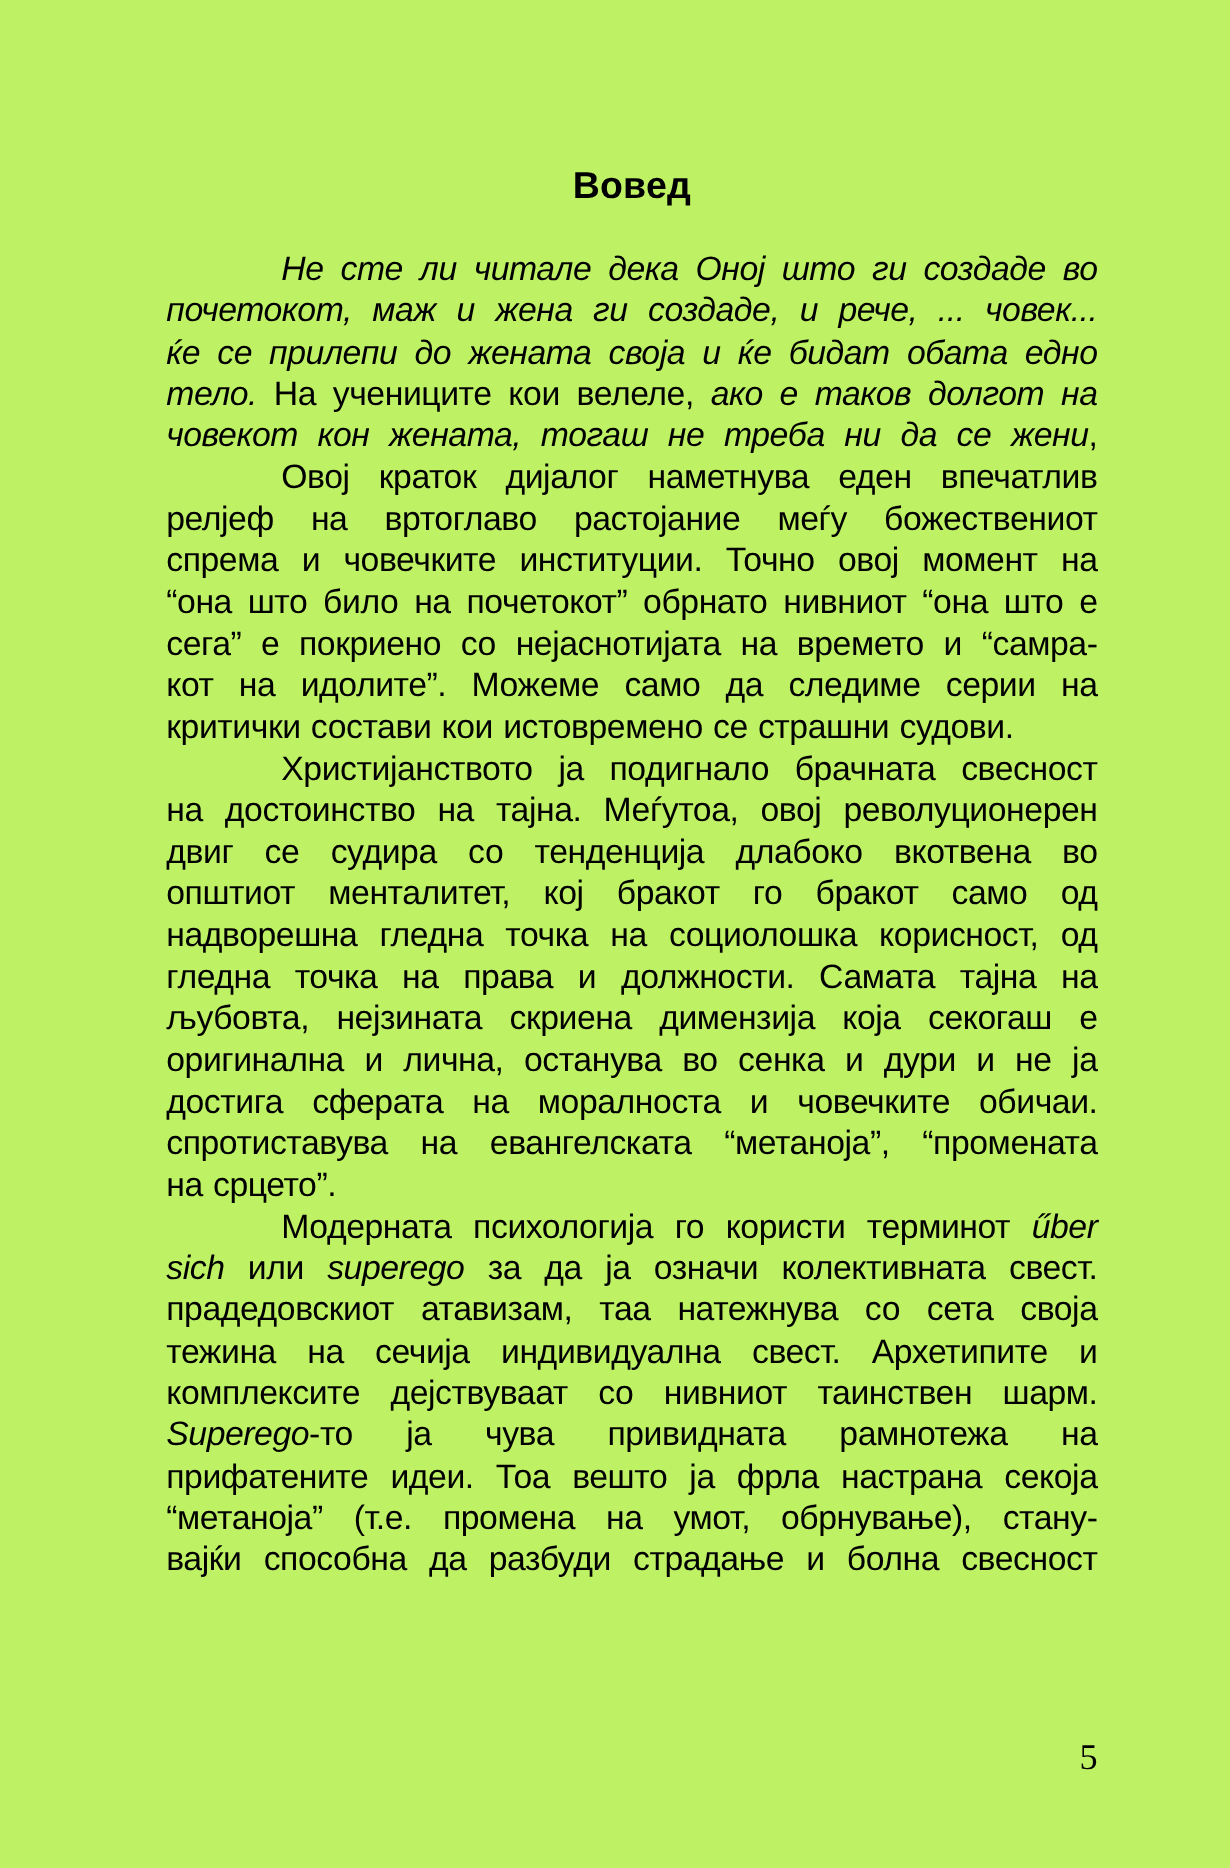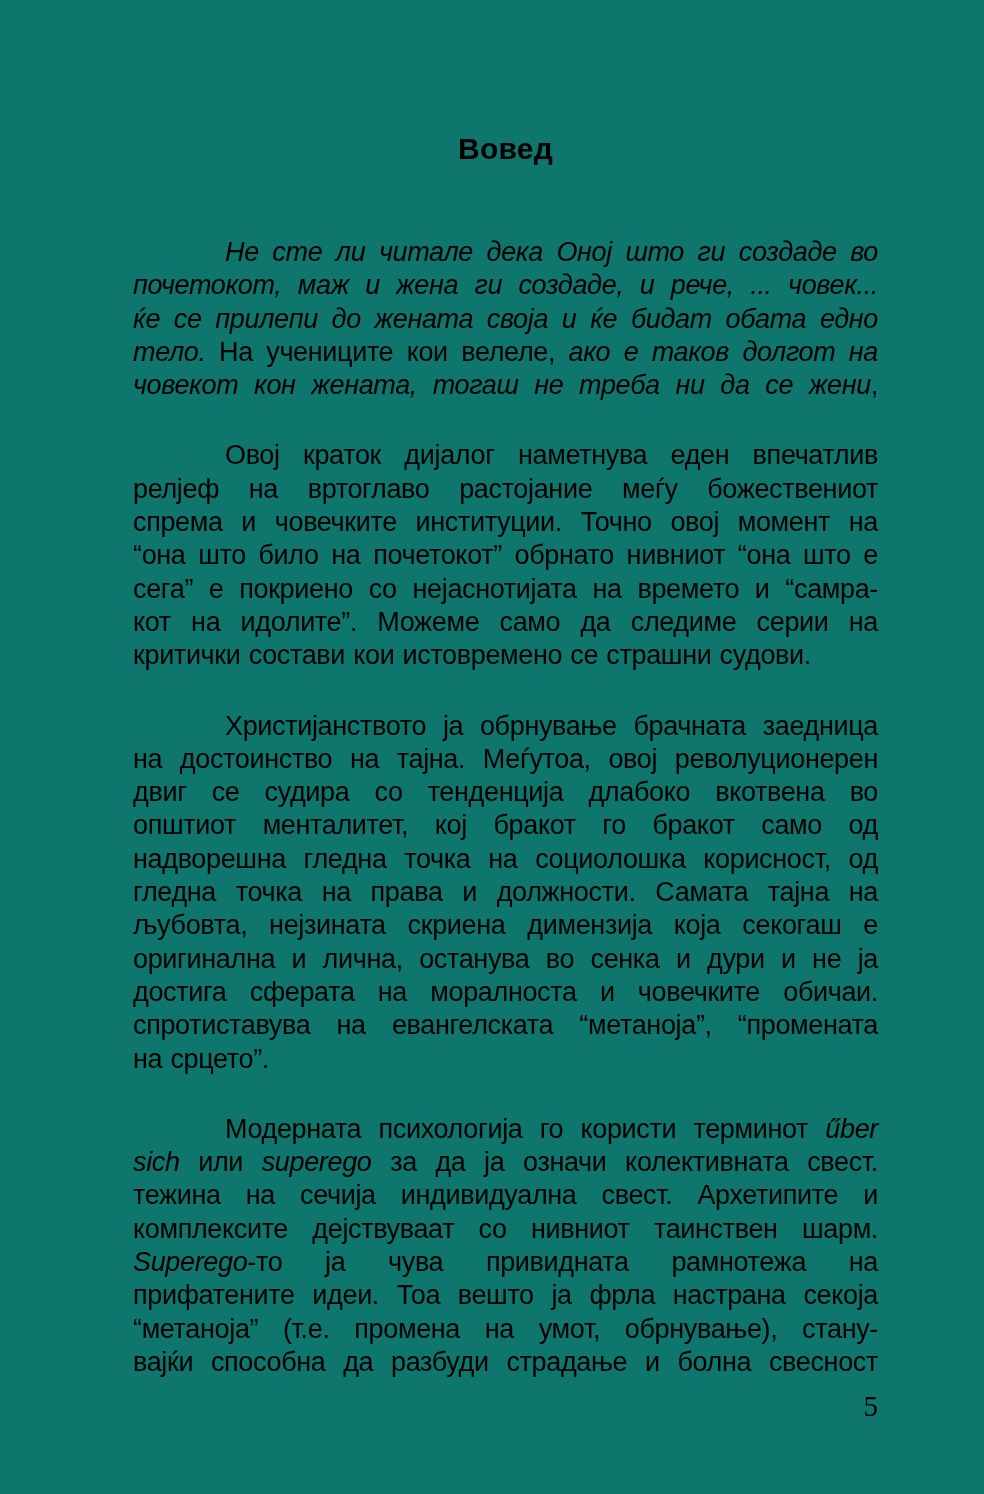--- a/index.html
+++ b/index.html
@@ -5,21 +5,21 @@
   html, body {
     margin: 0;
     padding: 0;
     background: #e8e8e8;
   }
   .page {
     position: relative;
     width: 984px;
     height: 1494px;
     margin: 0 auto;
-    background: #0f766e;
+    background: #bef264;
     color: #000000;
     font-family: "Liberation Sans", sans-serif;
     overflow: hidden;
   }
   .doc-title {
     position: absolute;
     top: 132px;
     left: 133px;
     width: 745px;
     text-align: center;
@@ -43,21 +43,20 @@
     white-space: normal;
     height: 33.3px;
     overflow: visible;
   }
   .line.noj {
     text-align: left;
     text-align-last: left;
   }
   .line.indent {
     text-indent: 92px;
-    margin-top: 37px;
   }
   .it {
     font-style: italic;
   }
   .page-number {
     position: absolute;
     top: 1390px;
     left: 133px;
     width: 745px;
     text-align: right;
@@ -77,33 +76,34 @@
       <div class="line"><span class="it">ќе се прилепи до жената своја и ќе бидат обата едно</span></div>
       <div class="line"><span class="it">тело.</span><span> На учениците кои велеле, </span><span class="it">ако е таков долгот на</span></div>
       <div class="line"><span class="it">човекот кон жената, тогаш не треба ни да се жени</span><span>,</span></div>
       <div class="line indent"><span>Овој краток дијалог наметнува еден впечатлив</span></div>
       <div class="line"><span>релјеф на вртоглаво растојание меѓу божествениот</span></div>
       <div class="line"><span>спрема и човечките институции. Точно овој момент на</span></div>
       <div class="line"><span>“она што било на почетокот” обрнато нивниот “она што е</span></div>
       <div class="line"><span>сега” е покриено со нејаснотијата на времето и “самра-</span></div>
       <div class="line"><span>кот на идолите”. Можеме само да следиме серии на</span></div>
       <div class="line noj"><span>критички состави кои истовремено се страшни судови.</span></div>
-      <div class="line indent"><span>Христијанството ја обрнување брачната заедница</span></div>
+      <div class="line indent"><span>Христијанството ја подигнало брачната свесност</span></div>
       <div class="line"><span>на достоинство на тајна. Меѓутоа, овој револуционерен</span></div>
       <div class="line"><span>двиг се судира со тенденција длабоко вкотвена во</span></div>
       <div class="line"><span>општиот менталитет, кој бракот го бракот само од</span></div>
       <div class="line"><span>надворешна гледна точка на социолошка корисност, од</span></div>
       <div class="line"><span>гледна точка на права и должности. Самата тајна на</span></div>
       <div class="line"><span>љубовта, нејзината скриена димензија која секогаш е</span></div>
       <div class="line"><span>оригинална и лична, останува во сенка и дури и не ја</span></div>
       <div class="line"><span>достига сферата на моралноста и човечките обичаи.</span></div>
       <div class="line"><span>спротиставува на евангелската “метаноја”, “промената</span></div>
       <div class="line noj"><span>на срцето”.</span></div>
       <div class="line indent"><span>Модерната психологија го користи терминот </span><span class="it">űber</span></div>
       <div class="line"><span class="it">sich</span><span> или </span><span class="it">superego</span><span> за да ја означи колективната свест.</span></div>
+      <div class="line"><span>прадедовскиот атавизам, таа натежнува со сета своја</span></div>
       <div class="line"><span>тежина на сечија индивидуална свест. Архетипите и</span></div>
       <div class="line"><span>комплексите дејствуваат со нивниот таинствен шарм.</span></div>
       <div class="line"><span class="it">Superego</span><span>-то ја чува привидната рамнотежа на</span></div>
       <div class="line"><span>прифатените идеи. Тоа вешто ја фрла настрана секоја</span></div>
       <div class="line"><span>“метаноја” (т.е. промена на умот, обрнување), стану-</span></div>
       <div class="line"><span>вајќи способна да разбуди страдање и болна свесност</span></div>
     </div>
 
   <div class="page-number">5</div>
 </div>

